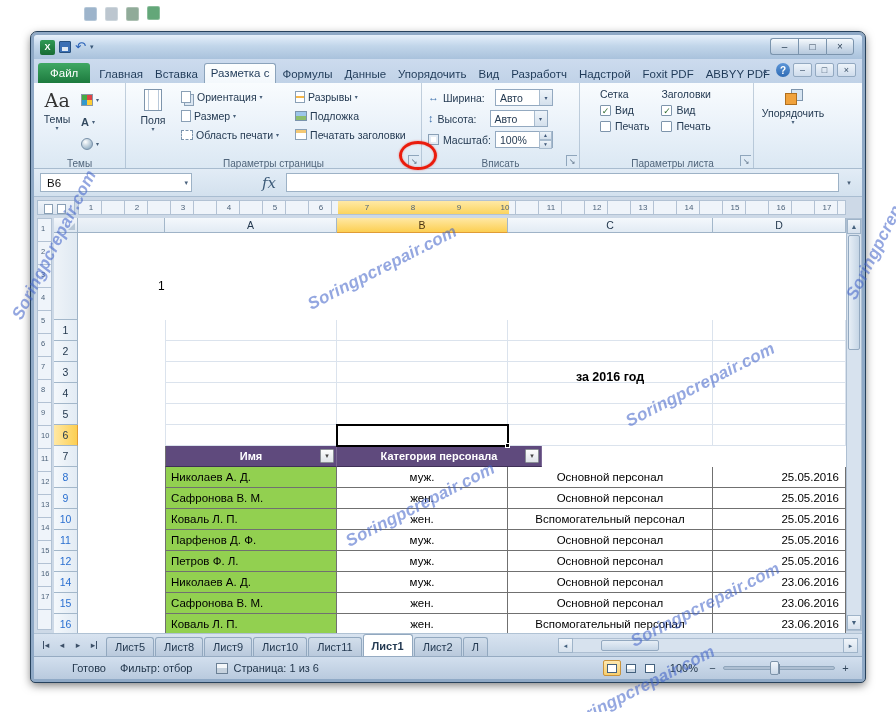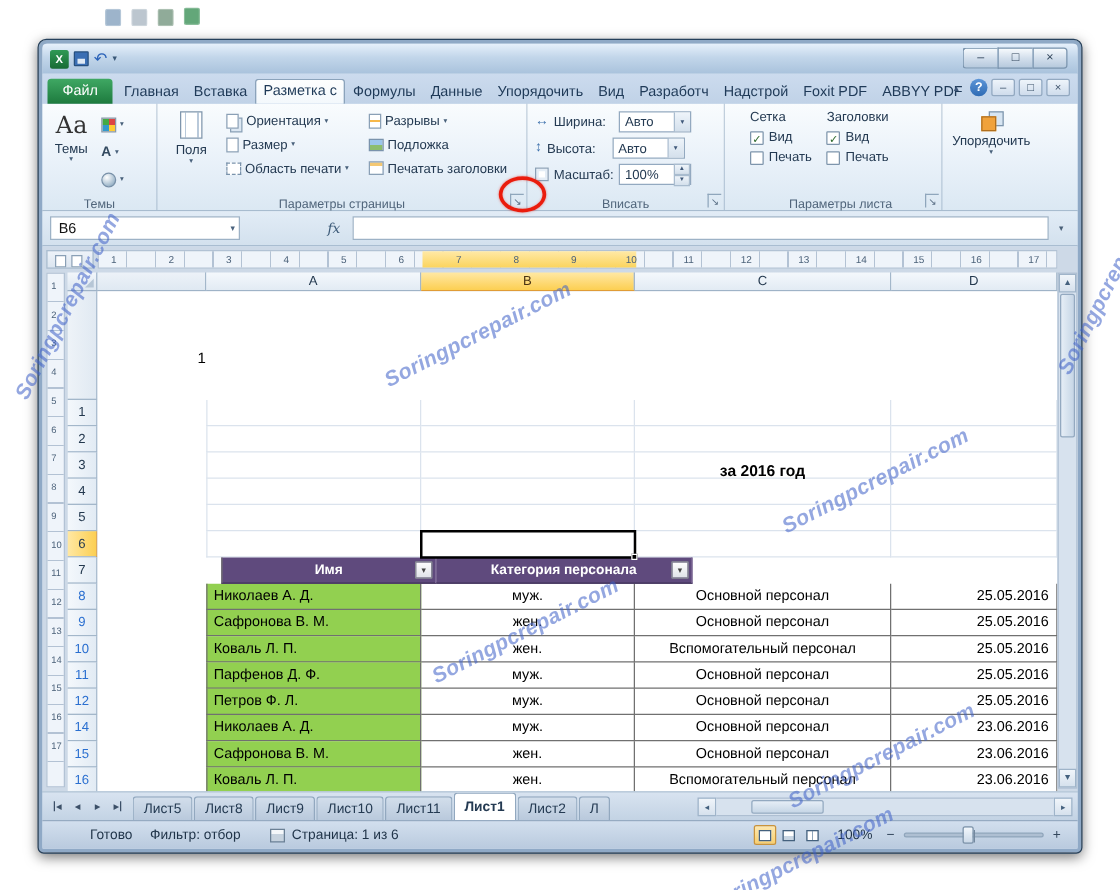--- a/index.html
+++ b/index.html
@@ -94,21 +94,21 @@
   .sobody { gap:12px; padding:5px 6px 0 8px; }
   .socol { display:flex; flex-direction:column; gap:4px; }
   .sohead { font-size:10.5px; color:#243a52; }
   .cbrow { display:flex; gap:4px; align-items:center; font-size:10.5px; color:#243a52; }
   .cb { width:11px; height:11px; background:#fff; border:1px solid #7e95ac; font-size:9px; line-height:10px; text-align:center; color:#2f6b2f; border-radius:1px; }
 
   
   .fbar { height:28px; background:linear-gradient(#e2ecf6,#d3e1ee); border-bottom:1px solid #a9bdd1; display:flex; align-items:center; padding:0 6px; }
   .namebox { width:152px; height:19px; background:#fff; border:1px solid #9db2c6; display:flex; align-items:center; font-size:11.5px; padding-left:6px; position:relative; color:#111; }
   .nb-caret { position:absolute; right:3px; font-size:7px; color:#4a627e; }
-  .fx { margin-left:70px; font-family:"DejaVu Serif","Liberation Serif",serif; font-style:italic; font-size:11px; color:#3c5a78; }
+  .fx { margin-left:70px; font-family:"DejaVu Serif","Liberation Serif",serif; font-style:italic; font-size:15px; color:#3c5a78; }
   .finput { flex:1; margin-left:10px; height:19px; background:#fff; border:1px solid #9db2c6; }
   .fbar-expand { width:14px; text-align:center; font-size:7px; color:#4a6078; margin-left:3px; }
 
   
   .gridarea { height:436px; position:relative; background:#cdd9e7; }
   .hruler-box { position:absolute; left:3px; top:3px; width:38px; height:15px; background:linear-gradient(#eef3f9,#dbe5f0); border:1px solid #aabdd0; }
   .hruler-box::before,.hruler-box::after { content:""; position:absolute; top:3px; width:7px; height:8px; background:#fff; border:1px solid #8aa0b6; }
   .hruler-box::before { left:6px; } .hruler-box::after { left:19px; }
   .hruler { position:absolute; left:44px; top:3px; width:768px; height:15px; background:#eff4fa; border:1px solid #b2c2d4;
     background-image:repeating-linear-gradient(90deg,transparent 0,transparent 22px,#b3c2d4 22px,#b3c2d4 23px); }
@@ -518,21 +518,21 @@
             <div class="gcell" style="width: 205px;"></div>
             <div class="gcell" style="width: 133px;"></div>
           </div>
           <div class="grow">
             <div class="gcell efirst" style="width: 172px;"></div>
             <div class="gcell" style="width: 171px;"></div>
             <div class="gcell" style="width: 205px;"></div>
             <div class="gcell" style="width: 133px;"></div>
           </div>
           <div class="grow thead">
-            <div class="gcell first" style="width: 172px; margin-left: 12px;">
+            <div class="gcell first" style="width: 172px;">
               <span class="thl">Имя</span>
               <span class="filterbtn">▾</span>
             </div>
             <div class="gcell" style="width: 205px;">
               <span class="thl">Категория персонала</span>
               <span class="filterbtn">▾</span>
             </div>
           </div>
           <div class="grow trow">
             <div class="gcell c0 first" style="width: 172px;">Николаев А. Д.</div>

